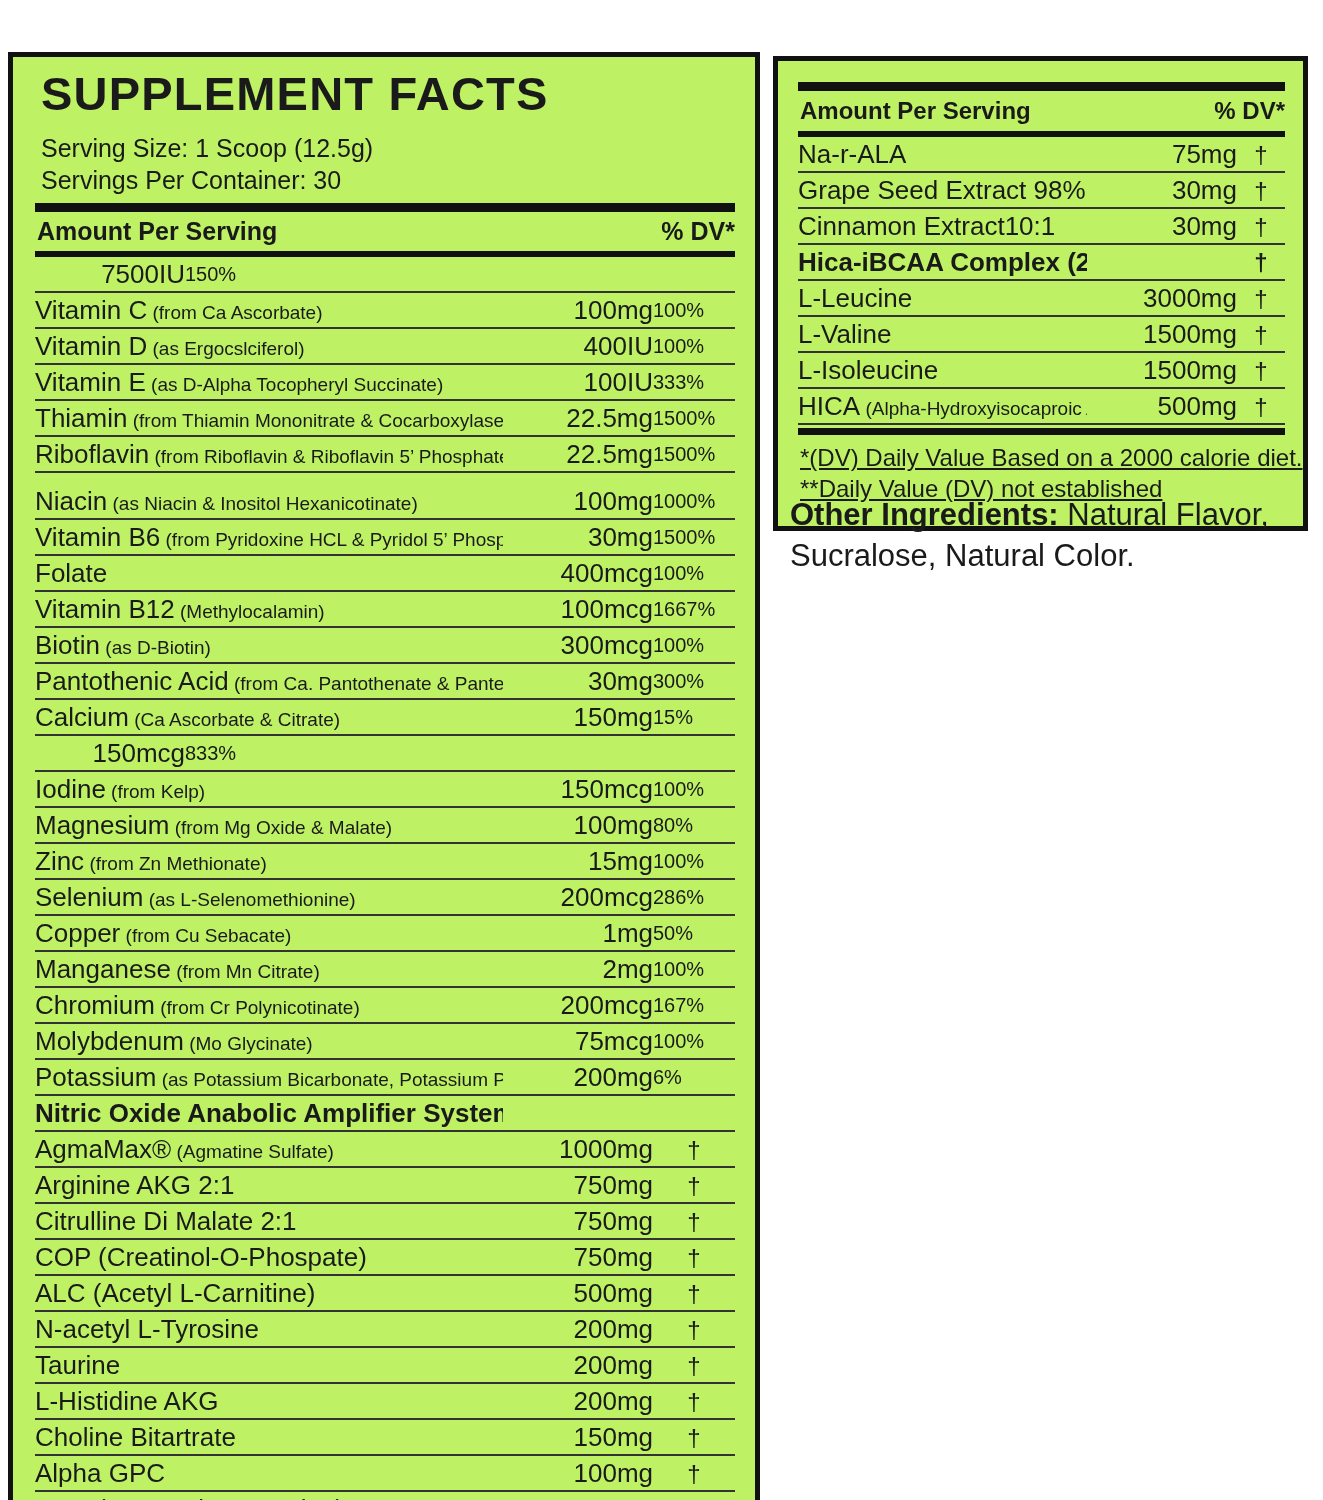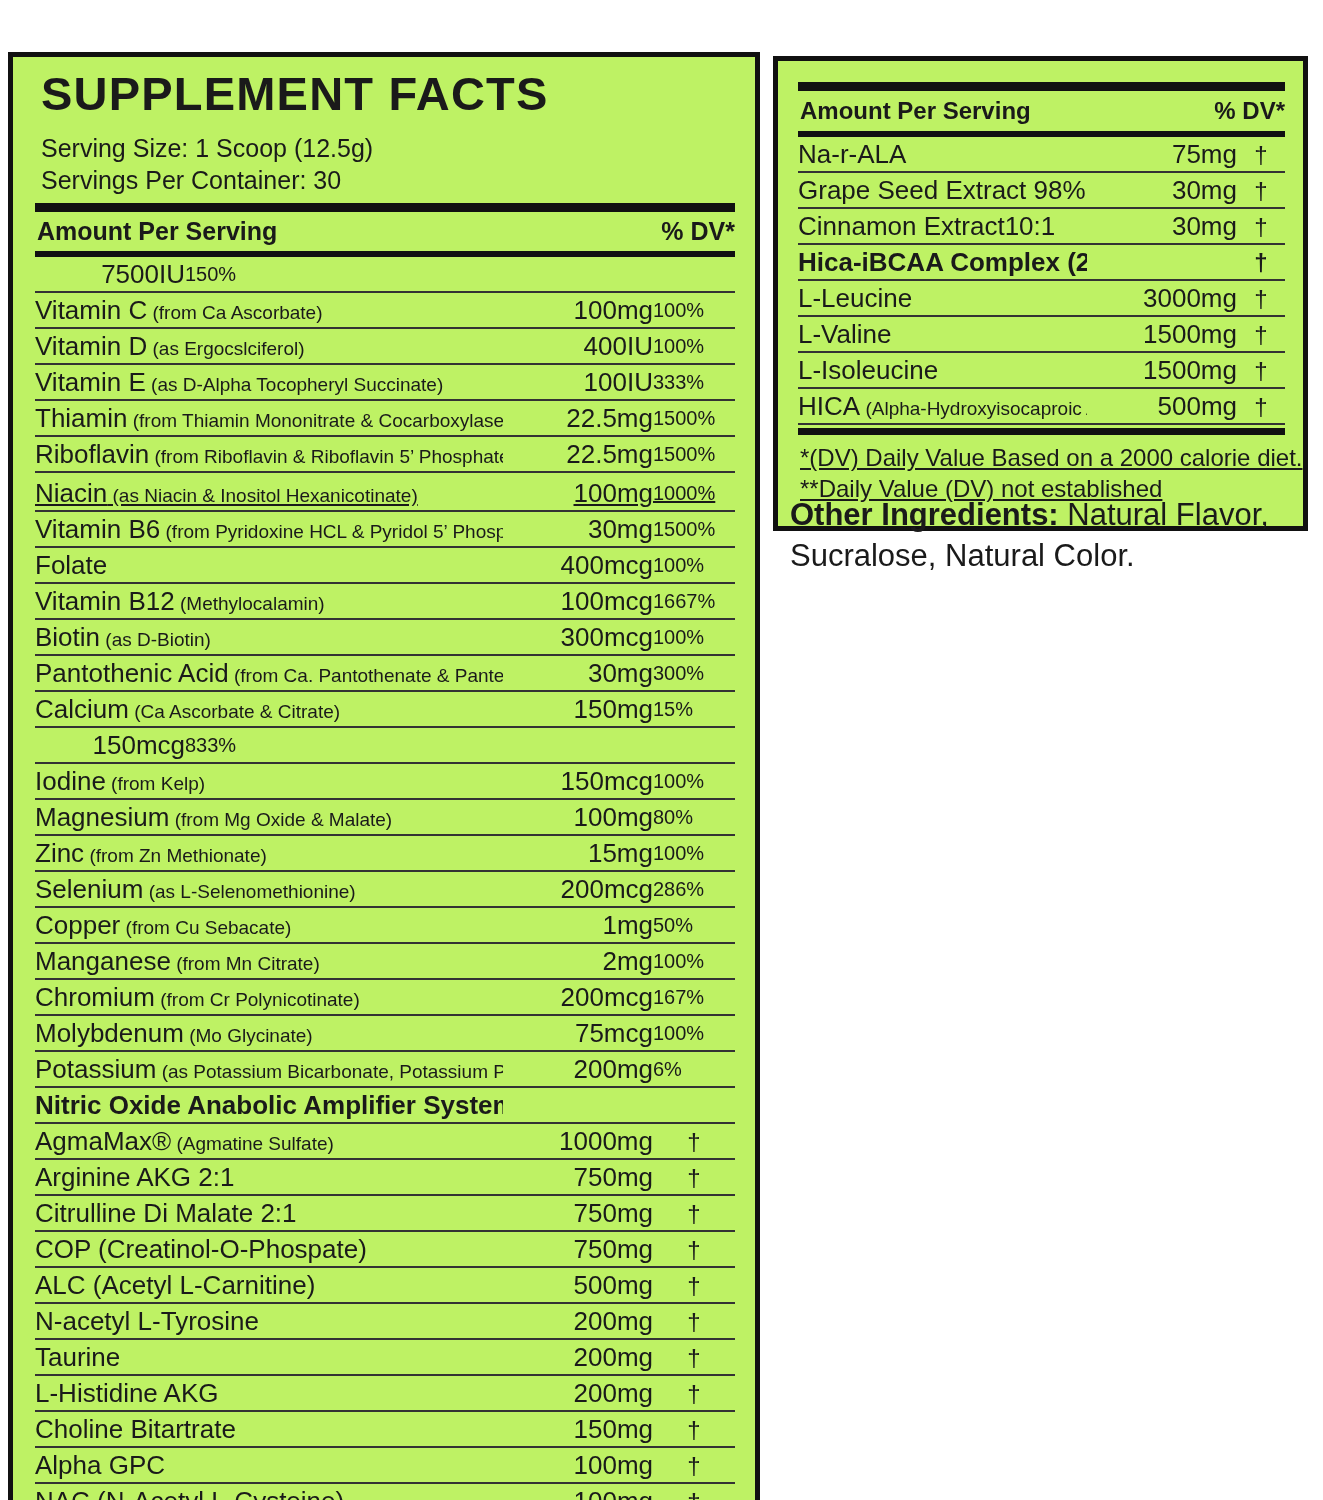--- a/index.html
+++ b/index.html
@@ -207,21 +207,21 @@
       <div class="row" style="min-height: 36.0071px; height: 36.0071px;">
         <div class="nm">Thiamin<span class="sub"> (from Thiamin Mononitrate &amp; Cocarboxylase)</span></div>
         <div class="amt">22.5mg</div>
         <div class="dv">1500%</div>
       </div>
       <div class="row" style="min-height: 36.0071px; height: 36.0071px;">
         <div class="nm">Riboflavin<span class="sub"> (from Riboflavin &amp; Riboflavin 5’ Phosphate)</span></div>
         <div class="amt">22.5mg</div>
         <div class="dv">1500%</div>
       </div>
-      <div class="row" style="min-height: 36.0071px; height: 39px; text-decoration: underline;">
+      <div class="row" style="min-height: 36.0071px; height: 47px;">
         <div class="nm">Niacin<span class="sub"> (as Niacin &amp; Inositol Hexanicotinate)</span></div>
         <div class="amt">100mg</div>
         <div class="dv">1000%</div>
       </div>
       <div class="row" style="min-height: 36.0071px; height: 36.0071px;">
         <div class="nm">Vitamin B6<span class="sub"> (from Pyridoxine HCL &amp; Pyridol 5’ Phosphate)</span></div>
         <div class="amt">30mg</div>
         <div class="dv">1500%</div>
       </div>
       <div class="row" style="min-height: 36.0071px; height: 36.0071px;">

